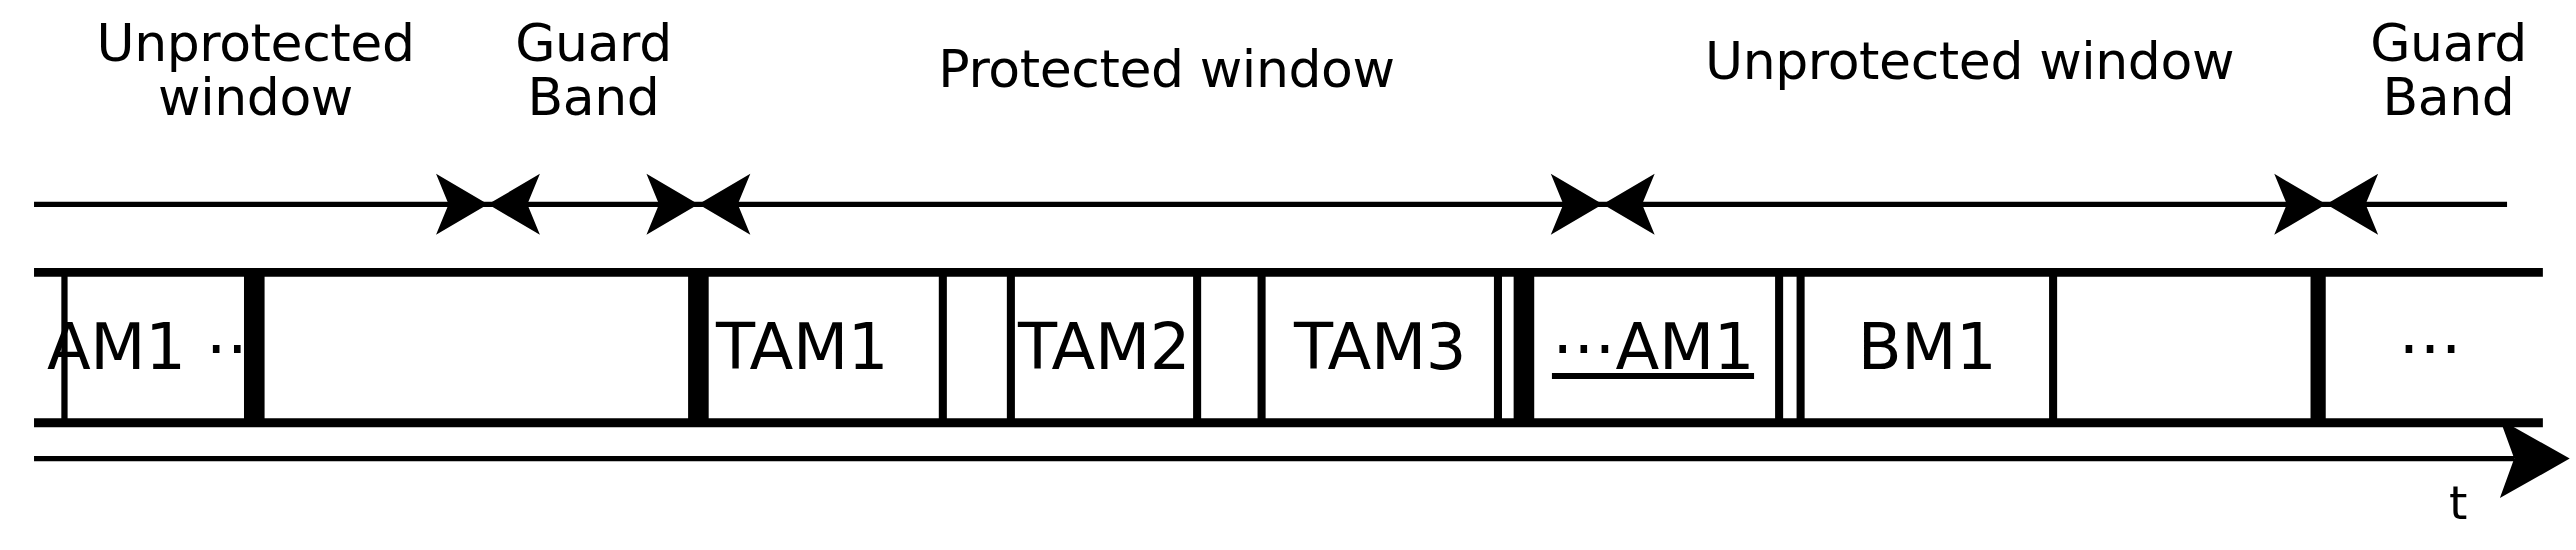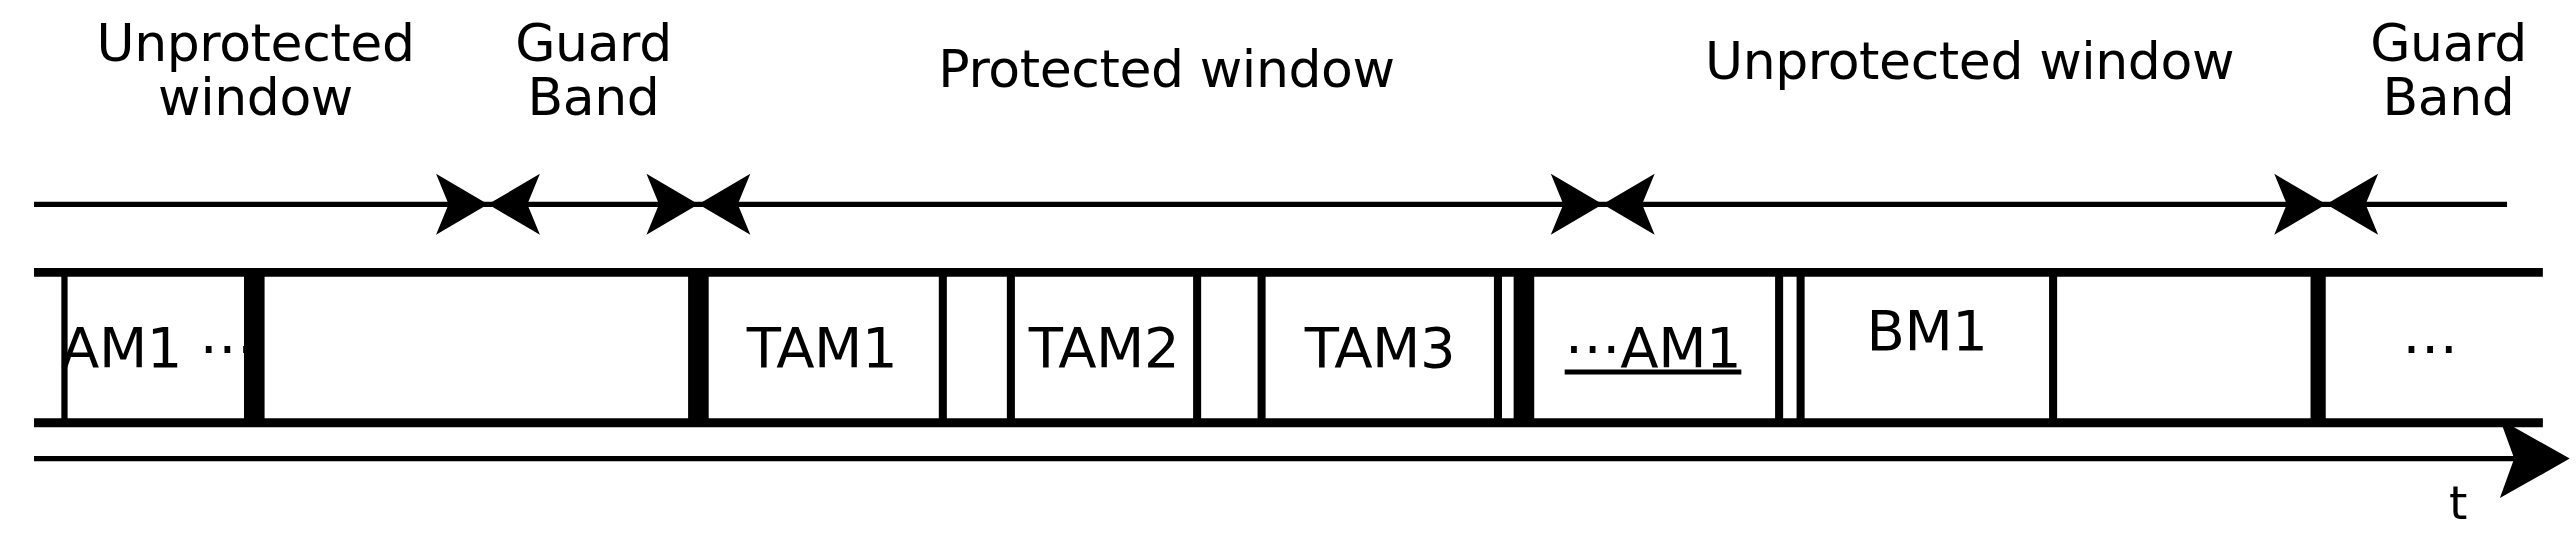--- a/index.html
+++ b/index.html
@@ -32,21 +32,21 @@
     font-size: 52px;
     line-height: 1.04;
     color: #000000;
     text-align: center;
     white-space: pre-line;
     letter-spacing: -0.4px;
   }
   .cell-lbl {
     position: absolute;
     font-family: "DejaVu Sans", sans-serif;
-    font-size: 56px;
+    font-size: 64px;
     color: #000000;
     text-align: center;
     white-space: nowrap;
     letter-spacing: -0.4px;
     transform: translate(-50%, -50%);
   }
   .axis-lbl {
     position: absolute;
     font-family: "DejaVu Sans", sans-serif;
     font-size: 47px;
@@ -107,24 +107,24 @@
       <div class="lbl" style="left: 146px; top: 16px; width: 895px;">Guard
 Band</div>
       <div class="lbl" style="left: 719px; top: 34px; width: 895px; margin-top: 8px;">Protected window</div>
       <div class="lbl" style="left: 1522px; top: 34px; width: 895px;">Unprotected window</div>
       <div class="lbl" style="left: 2001px; top: 16px; width: 895px;">Guard
 Band</div>
     </div>
 
   <div id="slot-label-layer">
       <div class="cell-lbl" style="left: 158px; top: 347px;">AM1 ⋯</div>
-      <div class="cell-lbl" style="left: 822px; top: 347px;">TAM1</div>
+      <div class="cell-lbl" style="left: 802px; top: 347px;">TAM1</div>
       <div class="cell-lbl" style="left: 1104px; top: 347px;">TAM2</div>
       <div class="cell-lbl" style="left: 1380px; top: 347px;">TAM3</div>
       <div class="cell-lbl" style="left: 1653px; top: 347px; text-decoration: underline;">⋯AM1</div>
-      <div class="cell-lbl" style="left: 1927px; top: 330px;">BM1</div>
+      <div class="cell-lbl" style="left: 1927px; top: 347px;">BM1</div>
       <div class="cell-lbl" style="left: 2430px; top: 347px;">⋯</div>
     </div>
 
   <div class="axis-lbl" style="left:2449px; top:475px;">t</div>
 
 </div>
 
 
 </body></html>

